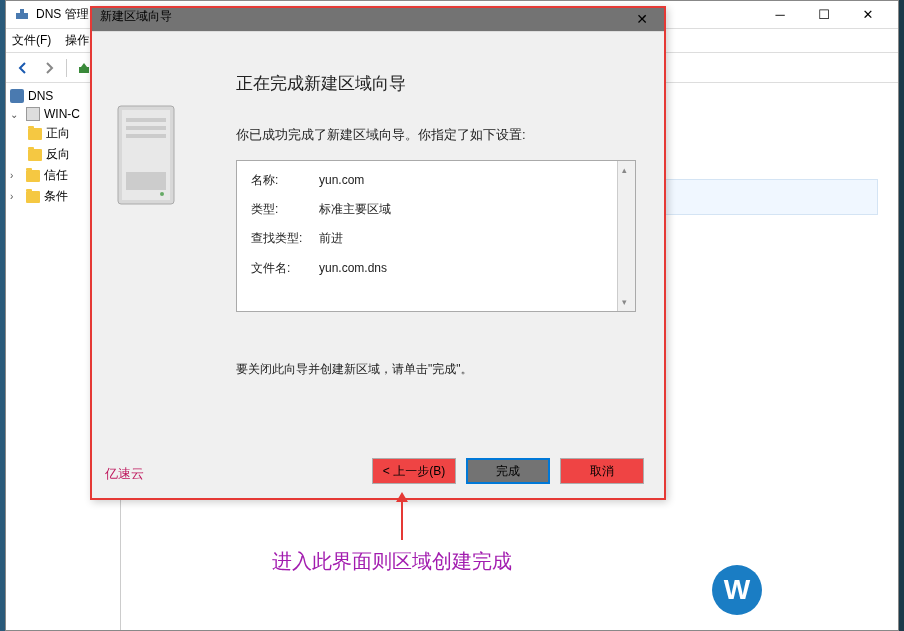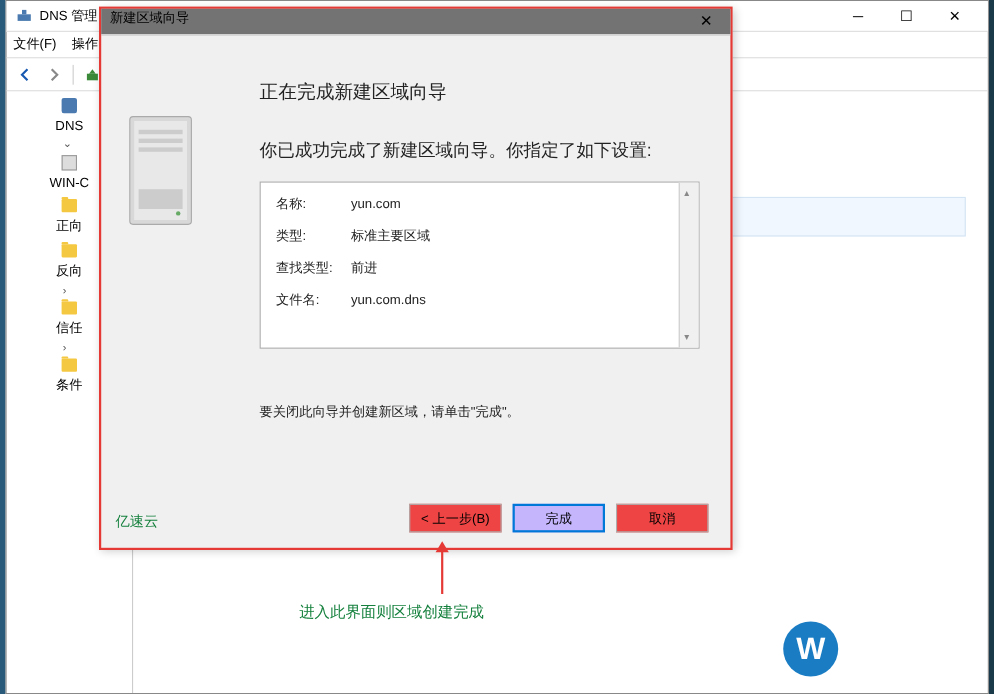--- a/index.html
+++ b/index.html
@@ -12,67 +12,67 @@
     .main-title { font-size: 12px; flex: 1; }
     .main-controls { display: flex; gap: 0; margin-left: auto; }
     .main-ctrl { width: 44px; height: 28px; display: flex; align-items: center; justify-content: center; font-size: 13px; cursor: pointer; }
     
     .main-menu { height: 24px; display: flex; align-items: center; padding: 0 6px; font-size: 12px; gap: 14px; border-bottom: 1px solid #ddd; }
     .main-toolbar { height: 30px; display: flex; align-items: center; padding: 0 6px; gap: 4px; border-bottom: 1px solid #ddd; }
     .tb-btn { width: 22px; height: 22px; display: flex; align-items: center; justify-content: center; cursor: pointer; }
     
     .main-body { display: flex; height: calc(100% - 82px); }
     .tree-panel { width: 115px; border-right: 1px solid #ccc; padding: 4px; font-size: 12px; overflow: hidden; }
-    .tree-item { display: flex; align-items: center; padding: 2px 0; white-space: nowrap; gap: 4px; flex-direction: column; }
+    .tree-item { display: flex; align-items: center; padding: 2px 0; white-space: nowrap; gap: 4px; }
     .tree-indent { width: 14px; display: inline-block; }
     .tree-exp { width: 12px; font-size: 10px; color: #555; }
     .folder-icon { width: 14px; height: 12px; background: #f5c842; border-radius: 1px; display: inline-block; position: relative; }
     .folder-icon::before { content: ''; position: absolute; top: -2px; left: 0; width: 6px; height: 2px; background: #f5c842; border-radius: 1px 1px 0 0; }
     .dns-icon { width: 14px; height: 14px; background: #4a7ab0; border-radius: 2px; display: inline-block; }
     .srv-icon { width: 14px; height: 14px; background: #ddd; border: 1px solid #999; display: inline-block; }
     
     .content-panel { flex: 1; padding: 16px 20px; font-size: 13px; }
     .content-panel .infobar { border: 1px solid #d4e4f4; background: #f0f7ff; padding: 8px 12px; margin-top: 80px; }
     
     
     .dialog { position: absolute; top: 6px; left: 90px; width: 576px; height: 494px; background: #f0f0f0; border: 2px solid #e53935; box-shadow: 2px 2px 8px rgba(0,0,0,0.2); }
     .dlg-titlebar { height: 24px; background: #737373; display: flex; align-items: flex-start; padding: 0 8px; border-bottom: 1px solid #ddd; }
     .dlg-title { font-size: 12px; flex: 1; }
     .dlg-close { width: 28px; height: 22px; display: flex; align-items: center; justify-content: center; font-size: 14px; cursor: pointer; }
     .dlg-body { display: flex; padding: 18px 28px 0 20px; height: calc(100% - 74px); }
     .dlg-graphic { width: 100px; padding-top: 50px; }
     .server-graphic { width: 68px; height: 110px; margin: 0 auto; }
     .dlg-content { flex: 1; padding-left: 24px; font-size: 13px; line-height: 1.6; color: #222; }
     .dlg-heading { font-size: 17px; font-weight: 400; margin-bottom: 28px; margin-top: 20px; }
-    .dlg-desc { margin-bottom: 14px; font-size: 16px; }
+    .dlg-desc { margin-bottom: 14px; font-size: 13px; }
     .dlg-summary { border: 1px solid #aaa; background: #fff; padding: 10px 14px; position: relative; height: 152px; font-size: 12px; }
     .dlg-summary-row { display: flex; margin-bottom: 10px; }
     .dlg-summary-label { width: 68px; }
     .dlg-summary-scroll { position: absolute; right: 0; top: 0; bottom: 0; width: 18px; background: #f0f0f0; border-left: 1px solid #ccc; }
     .dlg-summary-scroll::before { content: '▴'; position: absolute; top: 2px; left: 4px; font-size: 9px; color: #888; }
     .dlg-summary-scroll::after { content: '▾'; position: absolute; bottom: 2px; left: 4px; font-size: 9px; color: #888; }
     .dlg-note { margin-top: 16px; font-size: 12px; }
     .dlg-final { margin-top: 48px; font-size: 12px; }
     .dlg-buttons { position: absolute; bottom: 14px; right: 20px; display: flex; gap: 10px; }
     .dlg-btn { min-width: 84px; height: 26px; background: #ef4444; border: 1px solid #adadad; font-size: 12px; cursor: pointer; display: flex; align-items: center; justify-content: center; }
-    .dlg-btn.primary { background: #c4b5fd; border: 2px solid #0078d7; }
+    .dlg-btn.primary { background: #737373; border: 2px solid #0078d7; }
     
     
     .arrow-wrap { position: absolute; top: 500px; left: 396px; }
     .arrow-line { width: 2px; height: 40px; background: #e53935; margin-left: 5px; }
     .arrow-head { width: 0; height: 0; border-left: 6px solid transparent; border-right: 6px solid transparent; border-bottom: 10px solid #e53935; position: absolute; top: -8px; left: 0; }
-    .annotation { position: absolute; top: 548px; left: 272px; font-size: 14px; color: #15803d; font-weight: 500; }
+    .annotation { position: absolute; top: 548px; left: 272px; font-size: 20px; color: #a21caf; font-weight: 500; }
     
     
     .watermark { position: absolute; bottom: 16px; right: 14px; display: flex; align-items: center; gap: 8px; }
     .wm-logo { width: 50px; height: 50px; background: #1a7dc4; border-radius: 50%; display: flex; align-items: center; justify-content: center; color: #fff; font-size: 28px; font-weight: bold; }
     .wm-text { color: #fff; text-align: left; }
     .wm-main { font-size: 22px; font-weight: bold; letter-spacing: 2px; }
     .wm-sub { font-size: 11px; letter-spacing: 1px; }
-    .small-wm { position: absolute; top: 465px; left: 105px; font-size: 13px; color: #15803d; }
+    .small-wm { position: absolute; top: 465px; left: 105px; font-size: 13px; color: #be185d; }
   </style>
 </head>
 <body>
 
 <div class="main-window">
   <div class="main-titlebar">
     <svg class="main-titlebar-icon" viewBox="0 0 16 16">
         <rect x="2" y="6" width="12" height="6" fill="#4a7ab0"></rect>
         <rect x="6" y="2" width="4" height="4" fill="#4a7ab0"></rect>
       </svg>

